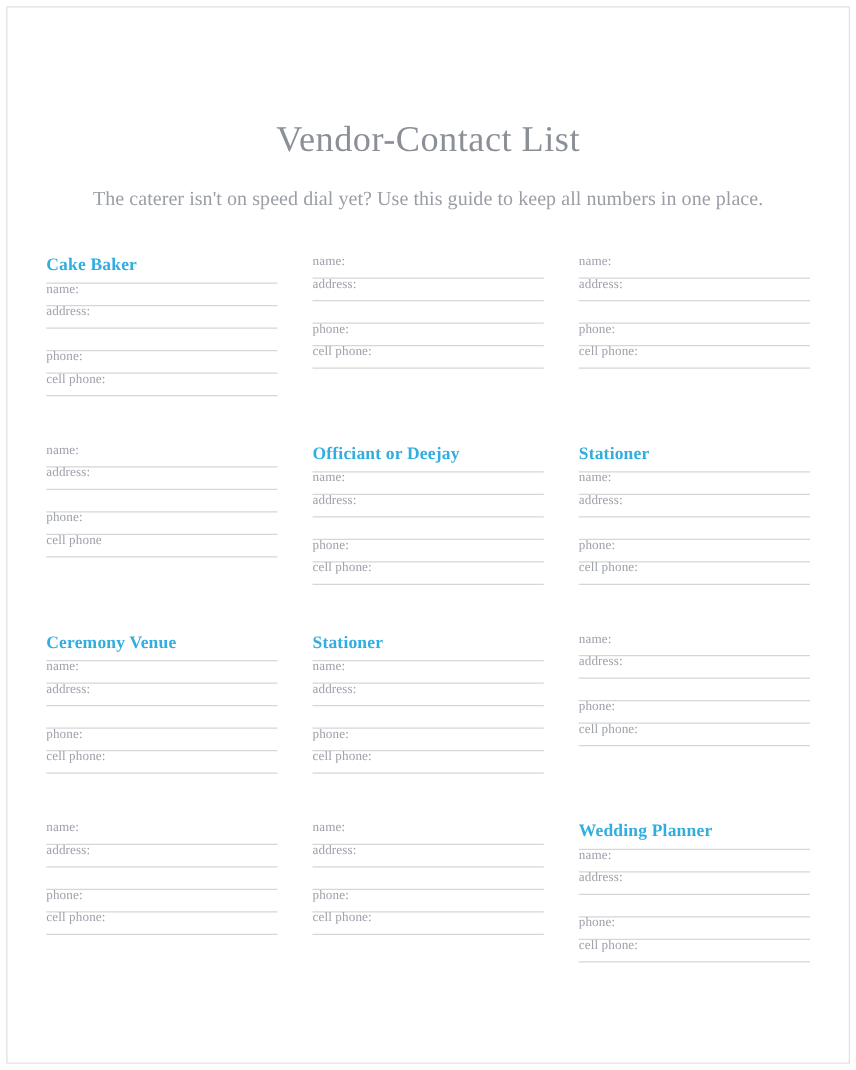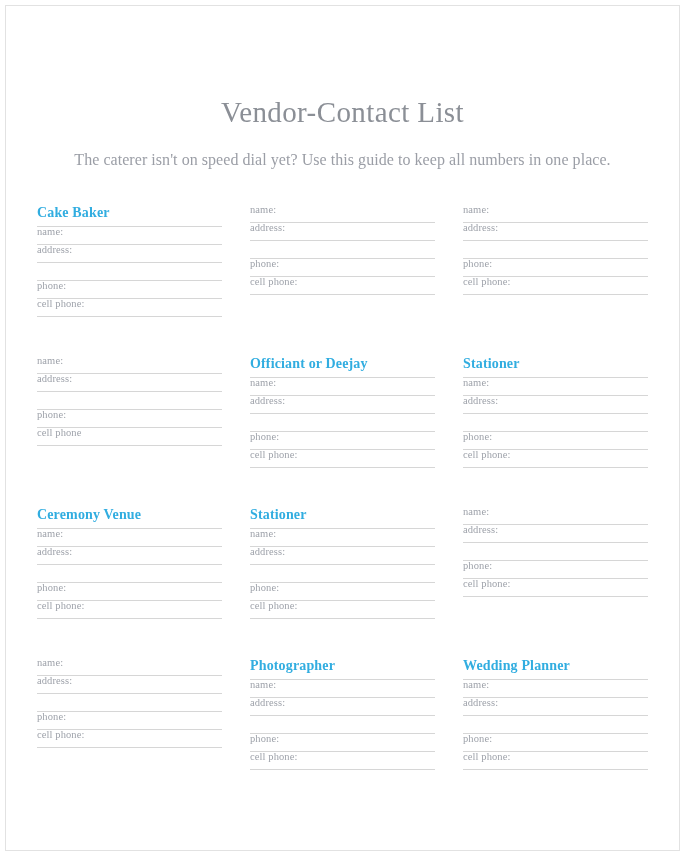--- a/index.html
+++ b/index.html
@@ -373,21 +373,20 @@
               <span class="field-label">phone:</span>
               <span class="field-write"></span>
             </li>
             <li class="field-row">
               <span class="field-label">cell phone:</span>
               <span class="field-write"></span>
             </li>
           </ul>
         </div>
         <div class="vendor-block">
-          <div class="vendor-heading">Photographer</div>
           <ul class="field-list">
             <li class="field-row">
               <span class="field-label">name:</span>
               <span class="field-write"></span>
             </li>
             <li class="field-row">
               <span class="field-label">address:</span>
               <span class="field-write"></span>
             </li>
             <li class="field-row blank-row">

